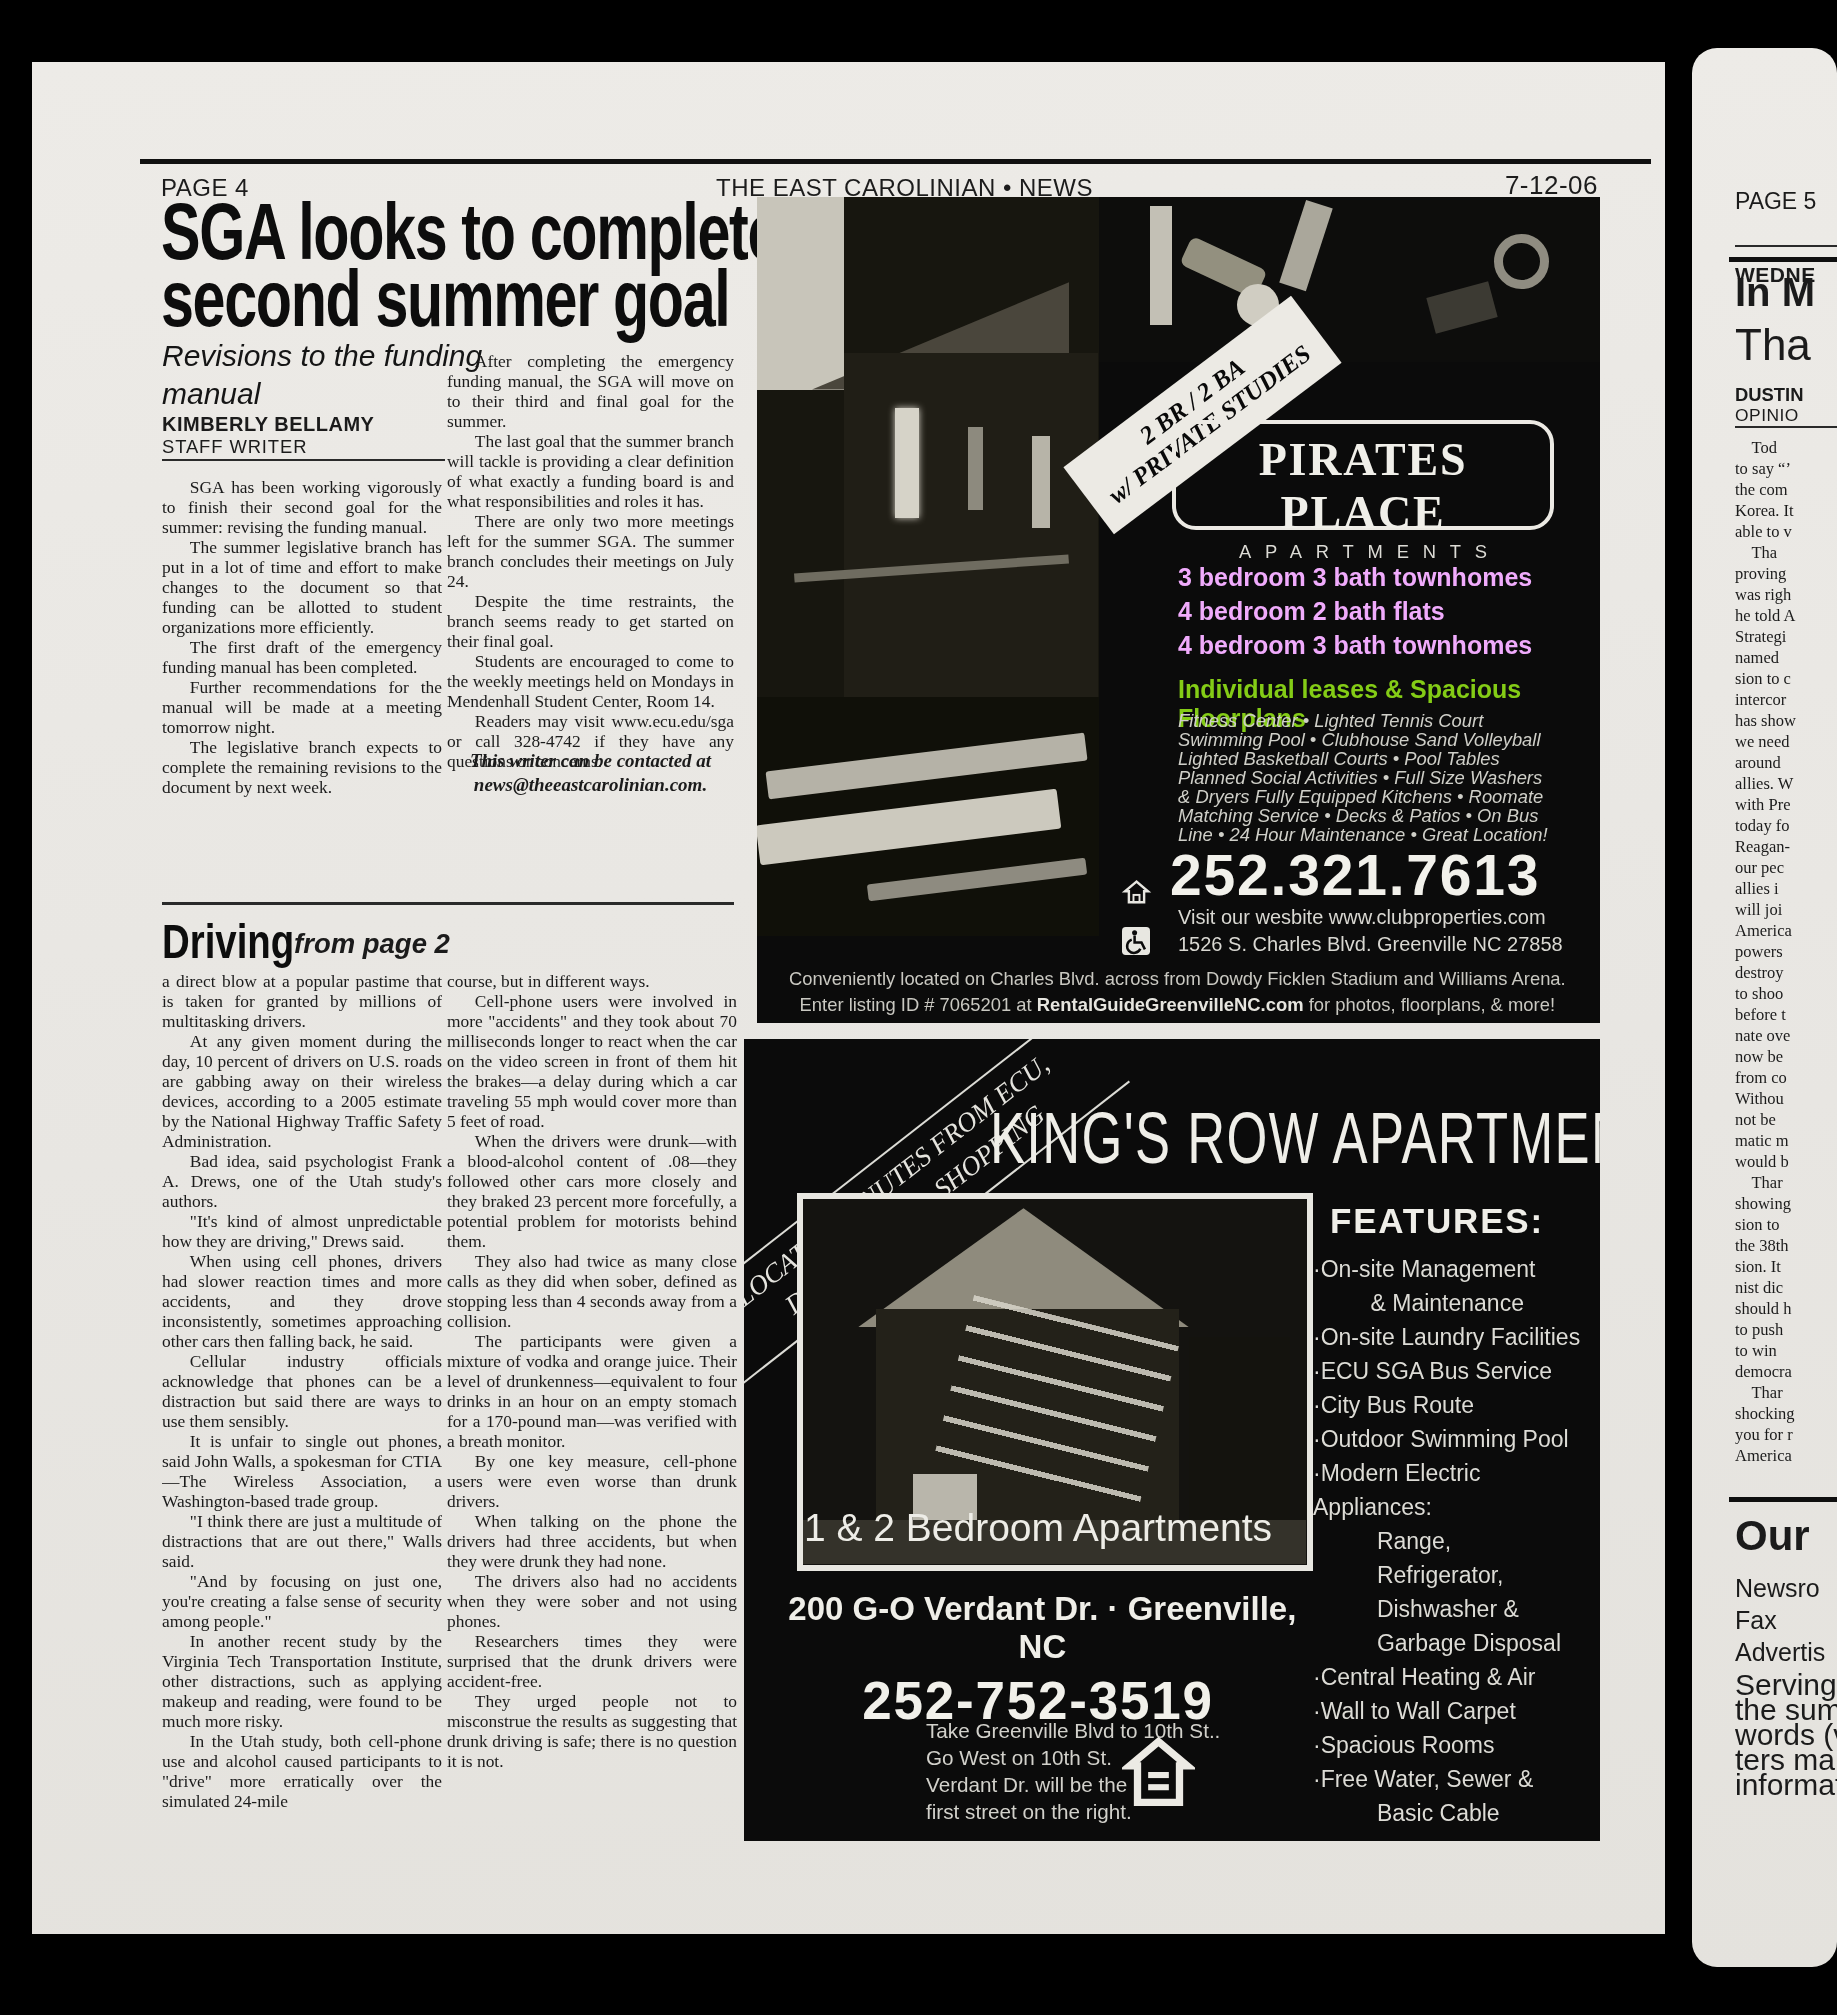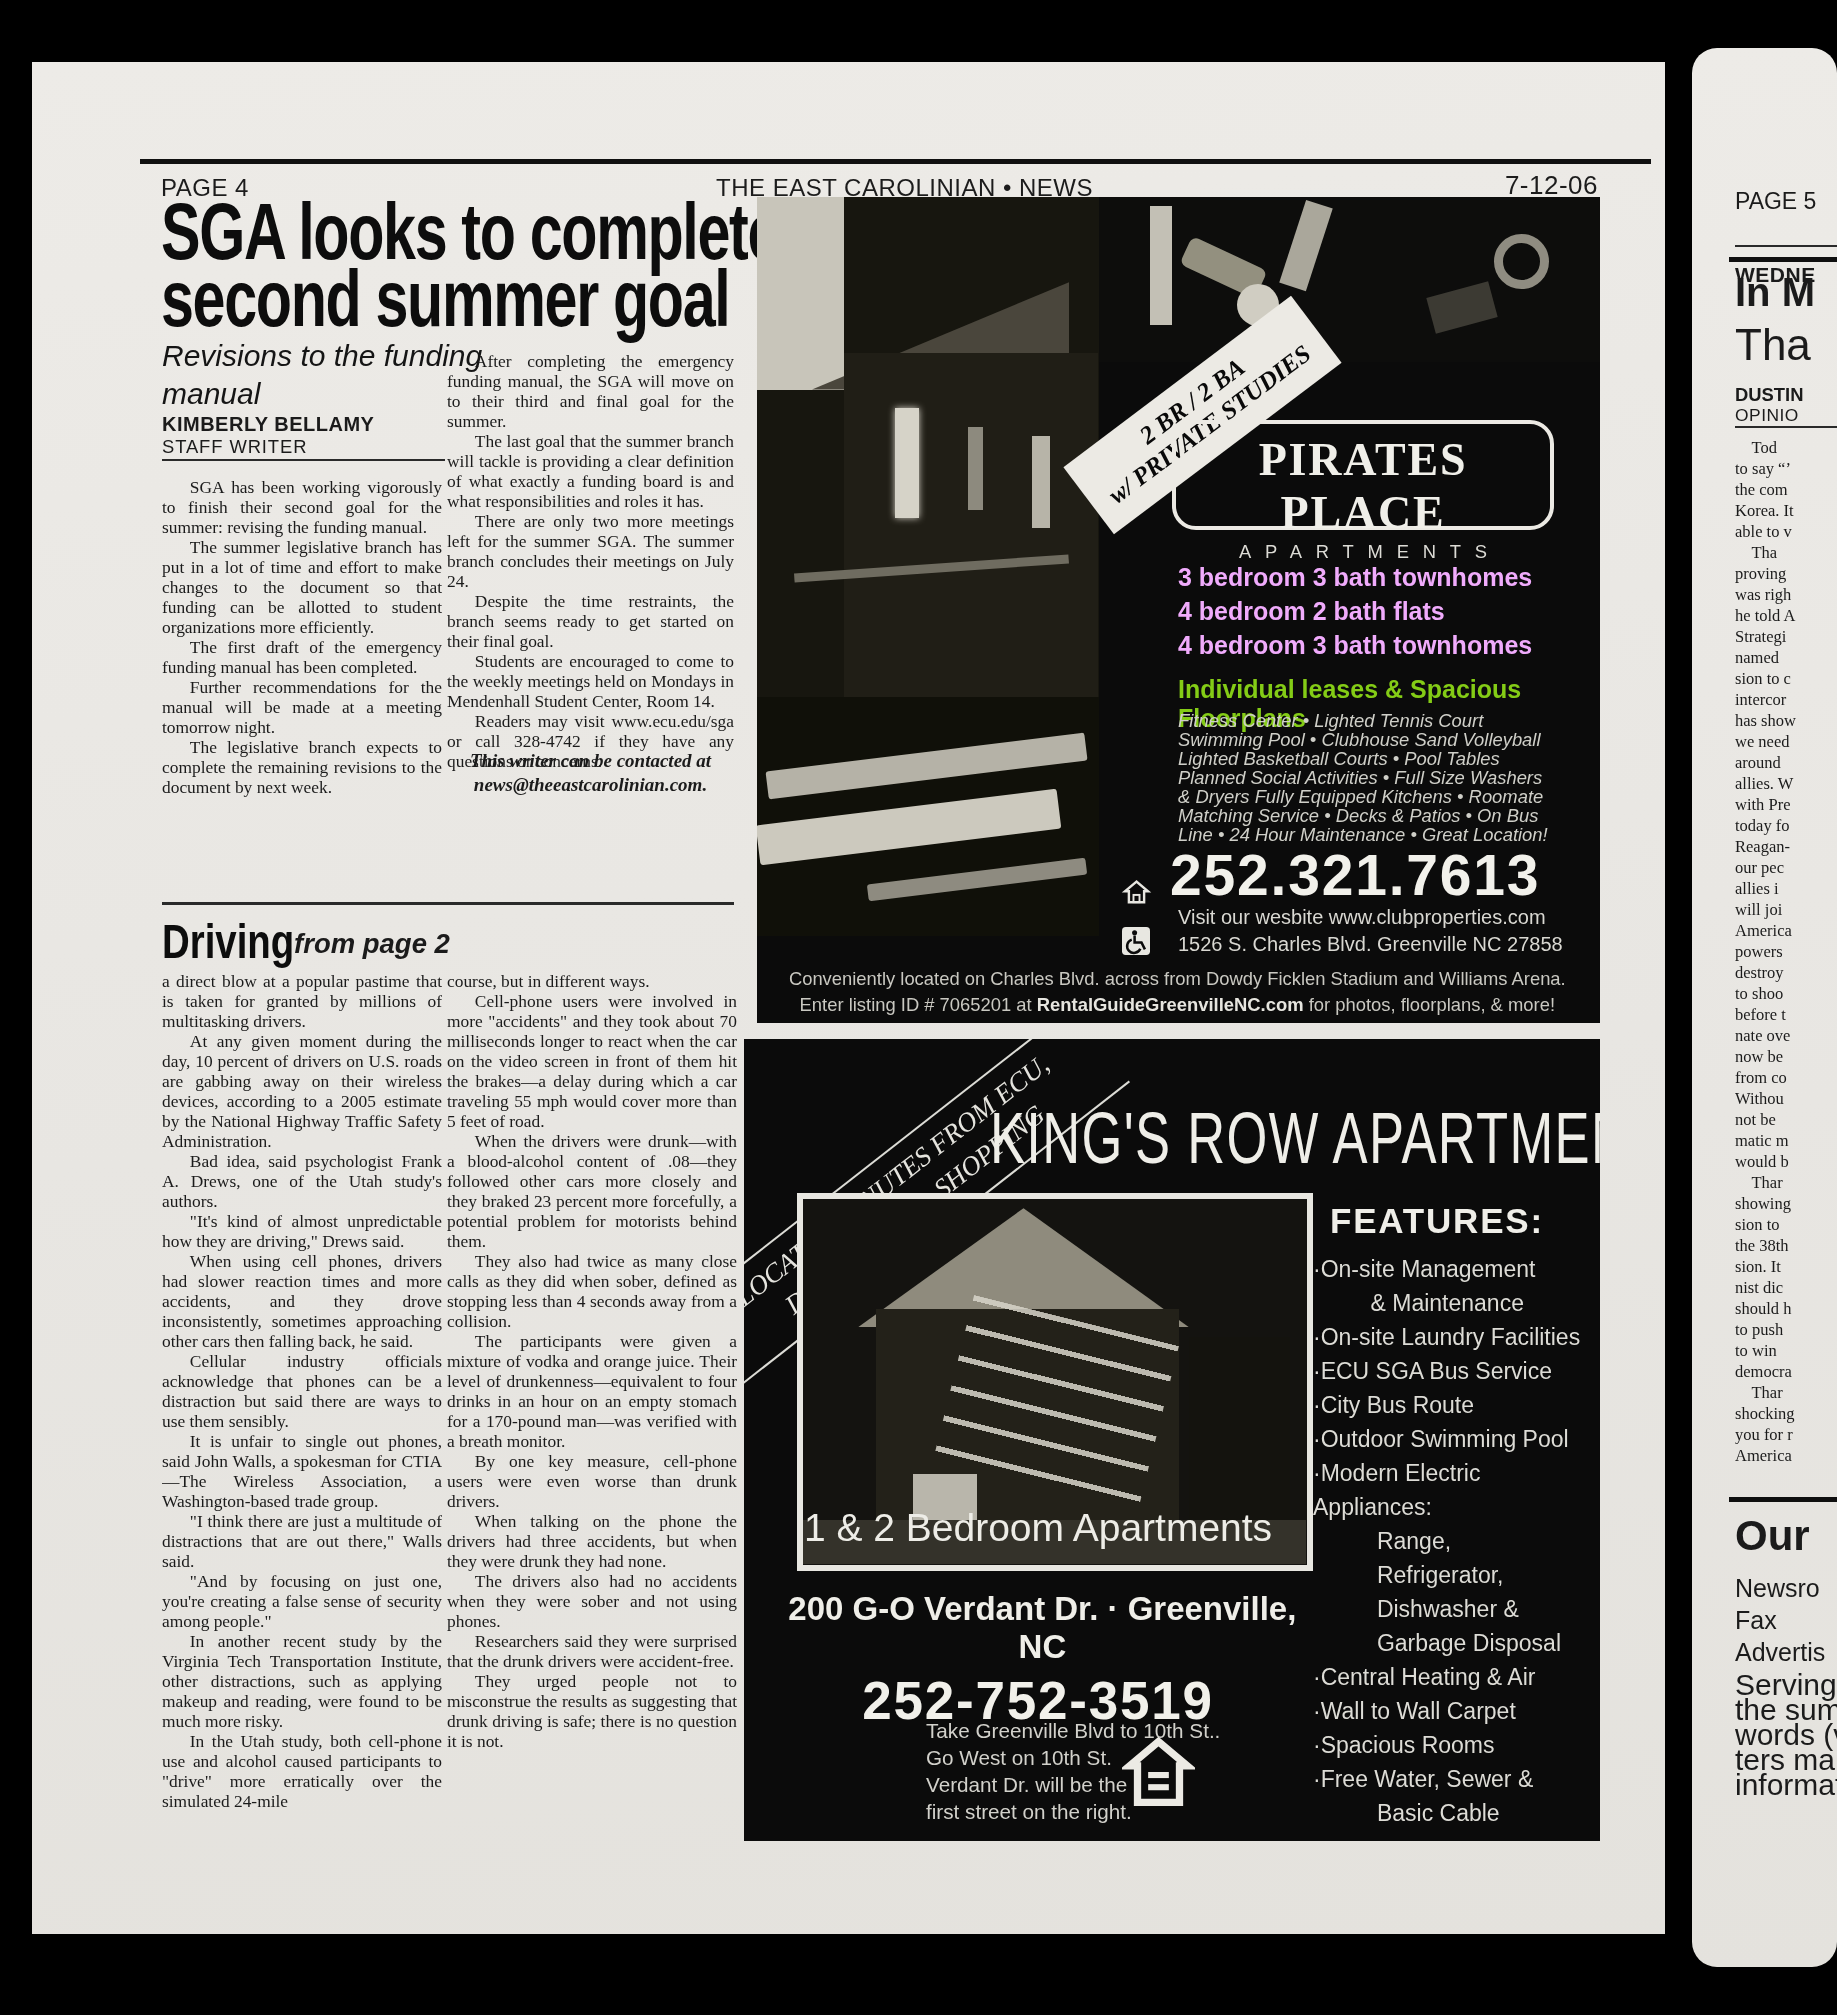--- a/index.html
+++ b/index.html
@@ -145,21 +145,21 @@
 
     <div class="abs bodycol cont" style="left:415px; top:909px; width:290px; height:861px;">
         <p>course, but in different ways.</p>
         <p>Cell-phone users were involved in more "accidents" and they took about 70 milliseconds longer to react when the car on the video screen in front of them hit the brakes—a delay during which a car traveling 55 mph would cover more than 5 feet of road.</p>
         <p>When the drivers were drunk—with a blood-alcohol content of .08—they followed other cars more closely and they braked 23 percent more forcefully, a potential problem for motorists behind them.</p>
         <p>They also had twice as many close calls as they did when sober, defined as stopping less than 4 seconds away from a collision.</p>
         <p>The participants were given a mixture of vodka and orange juice. Their level of drunkenness—equivalent to four drinks in an hour on an empty stomach for a 170-pound man—was verified with a breath monitor.</p>
         <p>By one key measure, cell-phone users were even worse than drunk drivers.</p>
         <p>When talking on the phone the drivers had three accidents, but when they were drunk they had none.</p>
         <p>The drivers also had no accidents when they were sober and not using phones.</p>
-        <p>Researchers said they were surprised that the drunk drivers were accident-free.</p>
+        <p>Researchers times they were surprised that the drunk drivers were accident-free.</p>
         <p>They urged people not to misconstrue the results as suggesting that drunk driving is safe; there is no question it is not.</p>
       </div>
 
     <div class="abs ad" style="left:725px; top:135px; width:843px; height:826px;">
 
       <div class="abs" style="left:0; top:0; width:342px; height:500px; background:#17160f; overflow:hidden;">
         <div class="abs" style="left:0; top:0; width:87px; height:193px; background:#c8c5ba;"></div>
         <div class="abs" style="left:55px; top:27.5px; width:257px; height:165px; background:#4a463c; clip-path:polygon(0 100%,100% 35%,100% 100%);"></div>
         <div class="abs" style="left:87px; top:156px; width:254px; height:344px; background:#201e16;"></div>
         <div class="abs" style="left:138px; top:211px; width:24px; height:110px; background:#d6d3c8; box-shadow:0 0 7.3px #d6d3c8;"></div>

